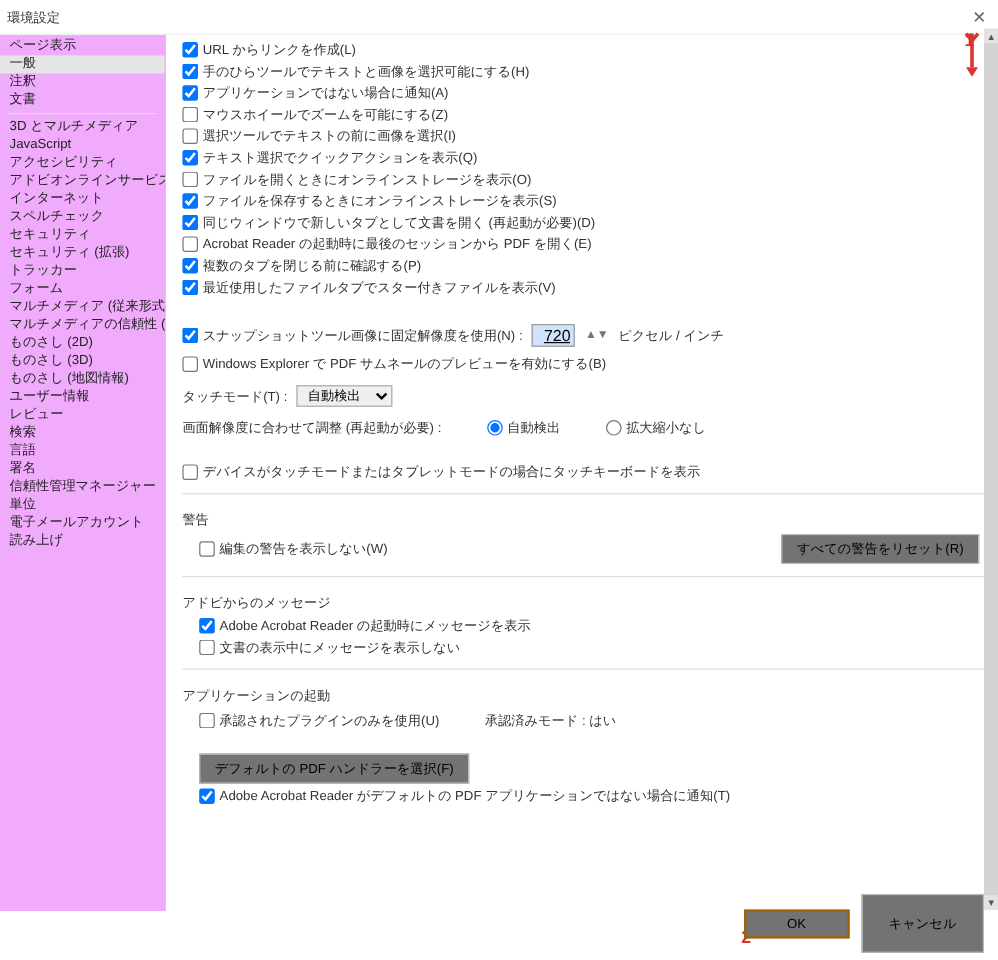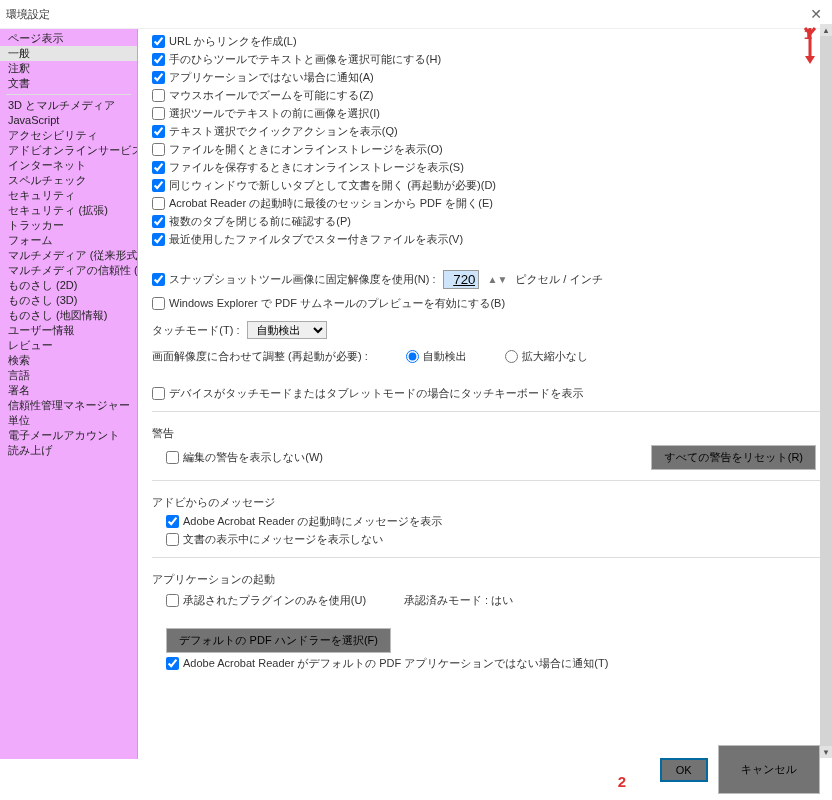--- a/index.html
+++ b/index.html
@@ -67,21 +67,21 @@
 .radio-row { display: flex; align-items: center; gap: 38px; margin: 6px 0; font-size: 11px; }
 .radio-row label { display: flex; align-items: center; gap: 4px; }
 .group-sep { border-top: 1px solid #ddd; margin-top: 10px; }
 .warn-bar { display: flex; align-items: center; justify-content: space-between; margin-right: 6px; }
 .btn {
   background: #737373; border: 1px solid #bbb; font-size: 11px; padding: 4px 12px; cursor: pointer;
 }
 .footer {
   position: absolute; bottom: 6px; right: 12px; display: flex; gap: 10px; align-items: center;
 }
-.ok-btn { border: 2px solid #0369a1; padding: 4px 14px; }
+.ok-btn { border: 2px solid #a16207; padding: 4px 34px; }
 .cancel-btn { padding: 16px 22px; }
 .scrollbar {
   position: absolute; right: 0; top: 24px; width: 12px; height: 734px; background: #d4d4d4;
 }
 .scroll-arrow {
   width: 12px; height: 12px; display: flex; align-items: center; justify-content: center;
   font-size: 9px; color: #555; background: #e2e2e2; cursor: pointer;
 }
 .red-arrow {
   position: absolute; right: 15px; top: 26px; width: 14px; height: 40px;

